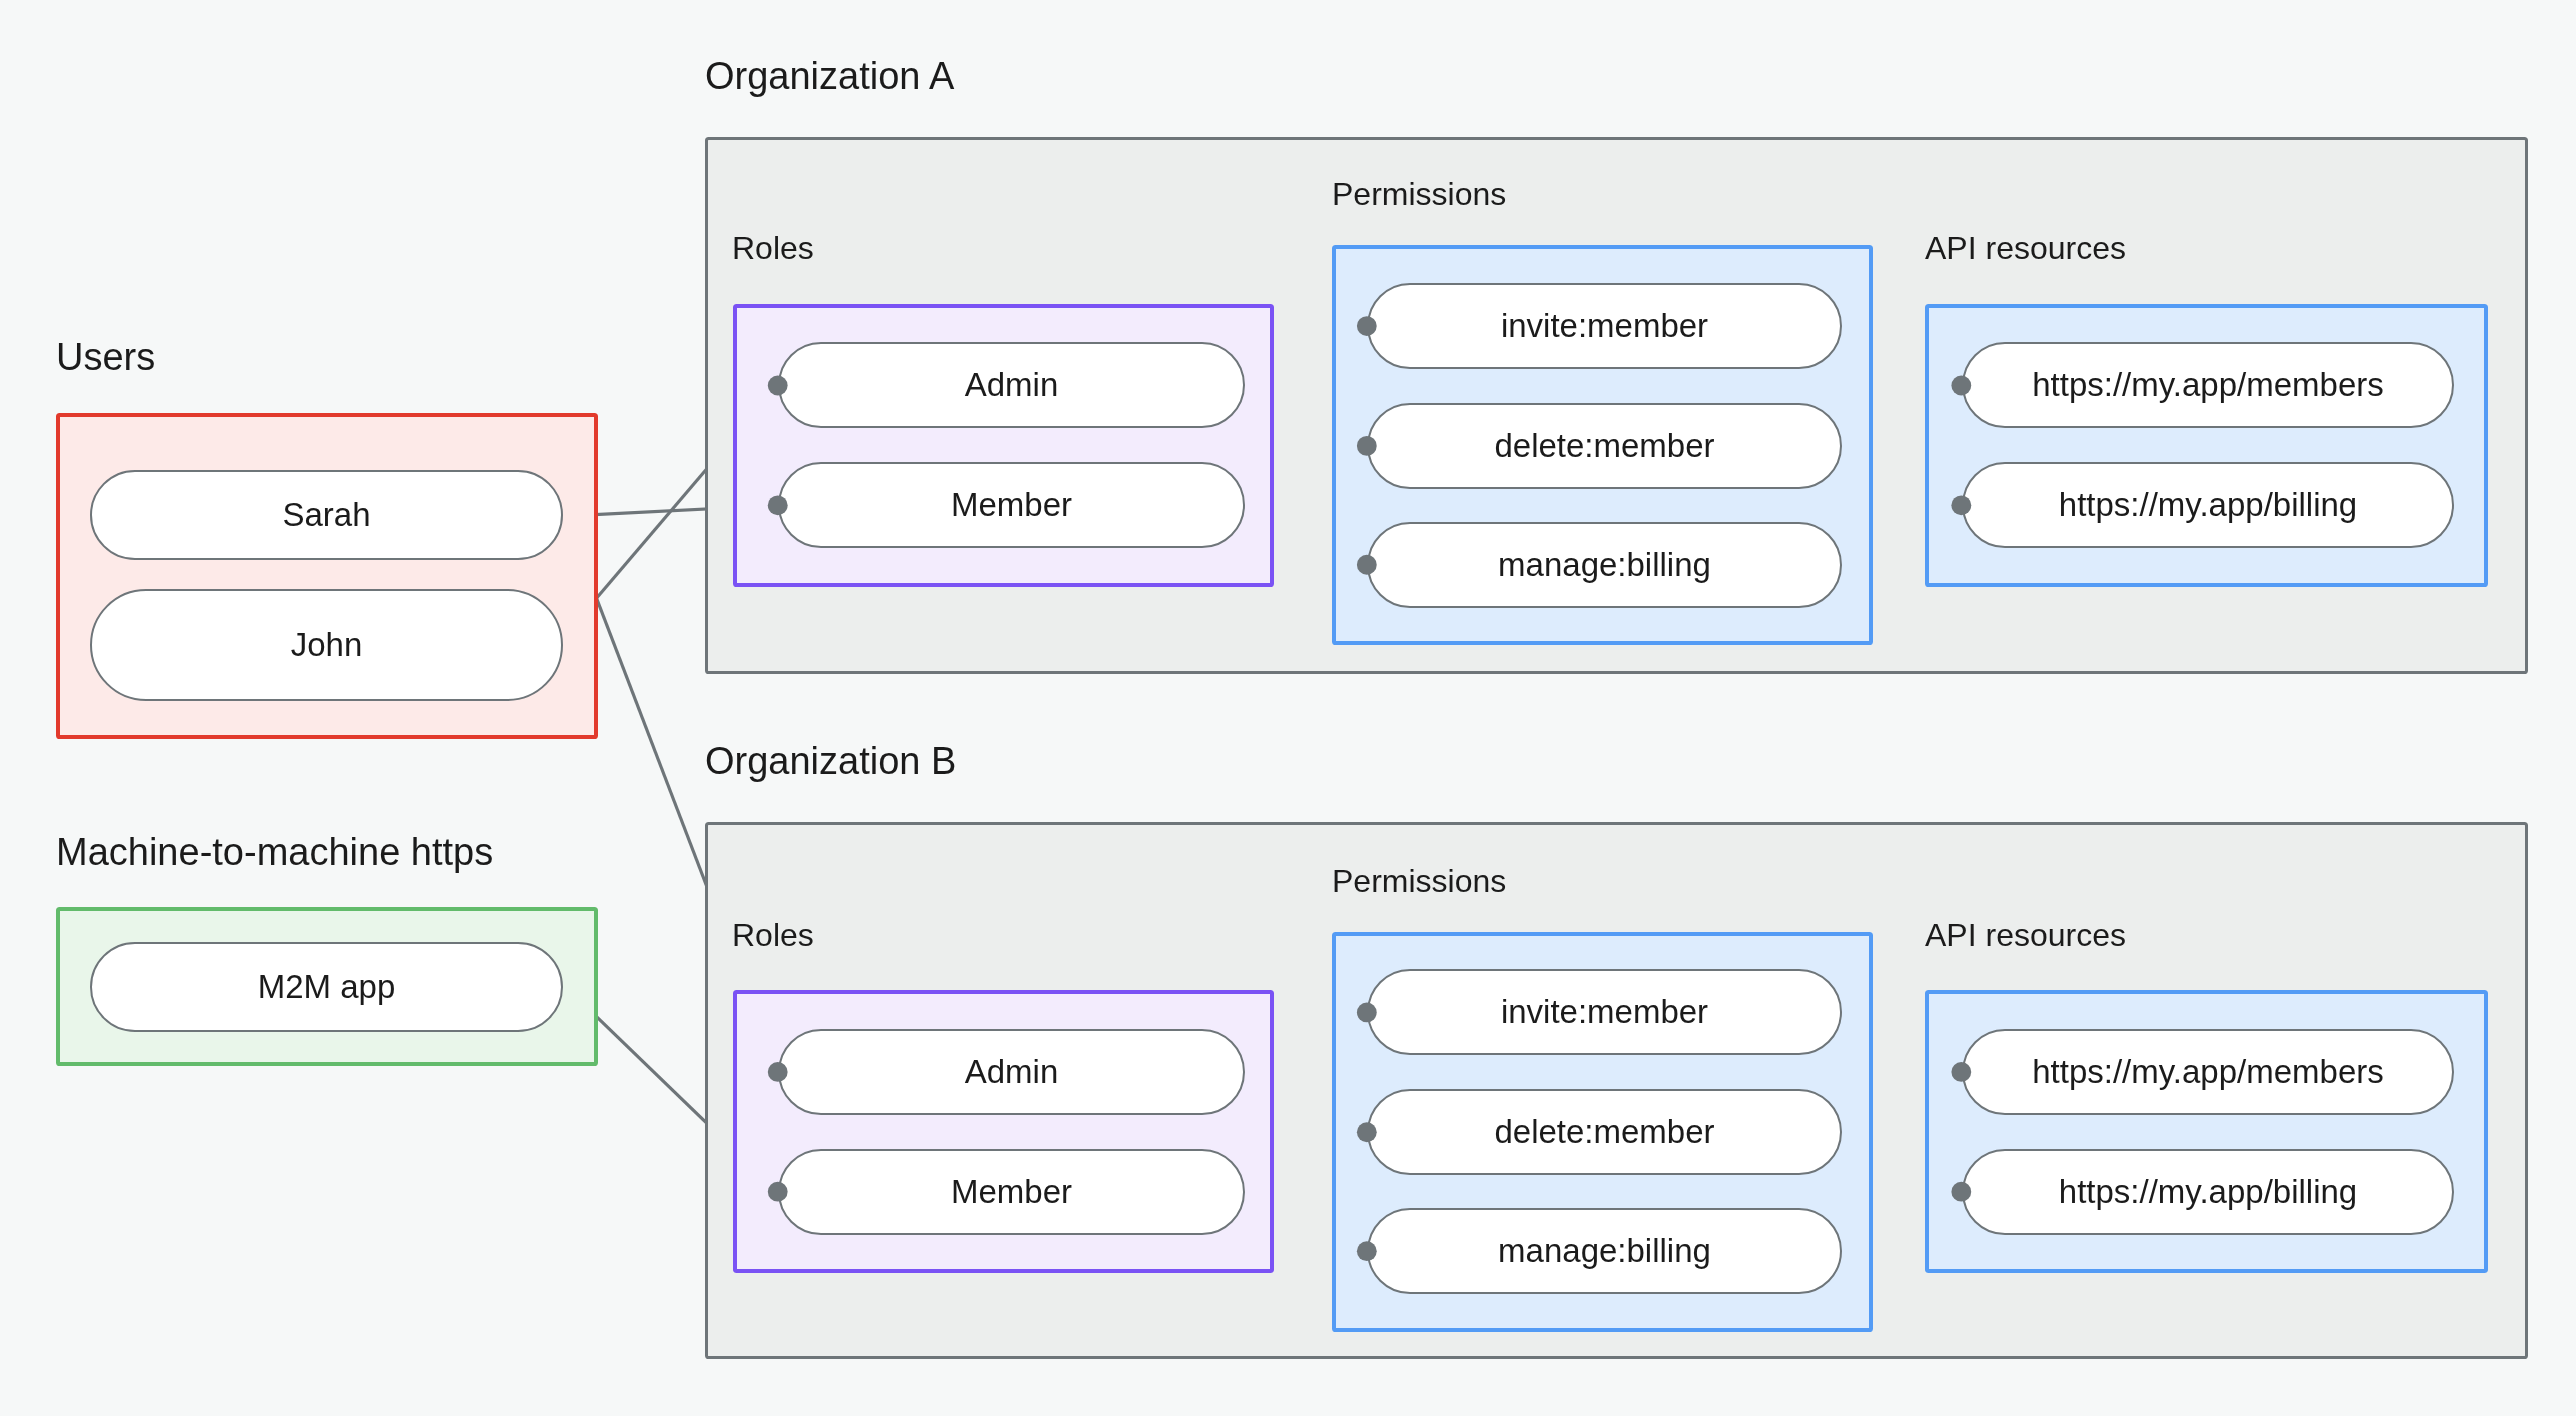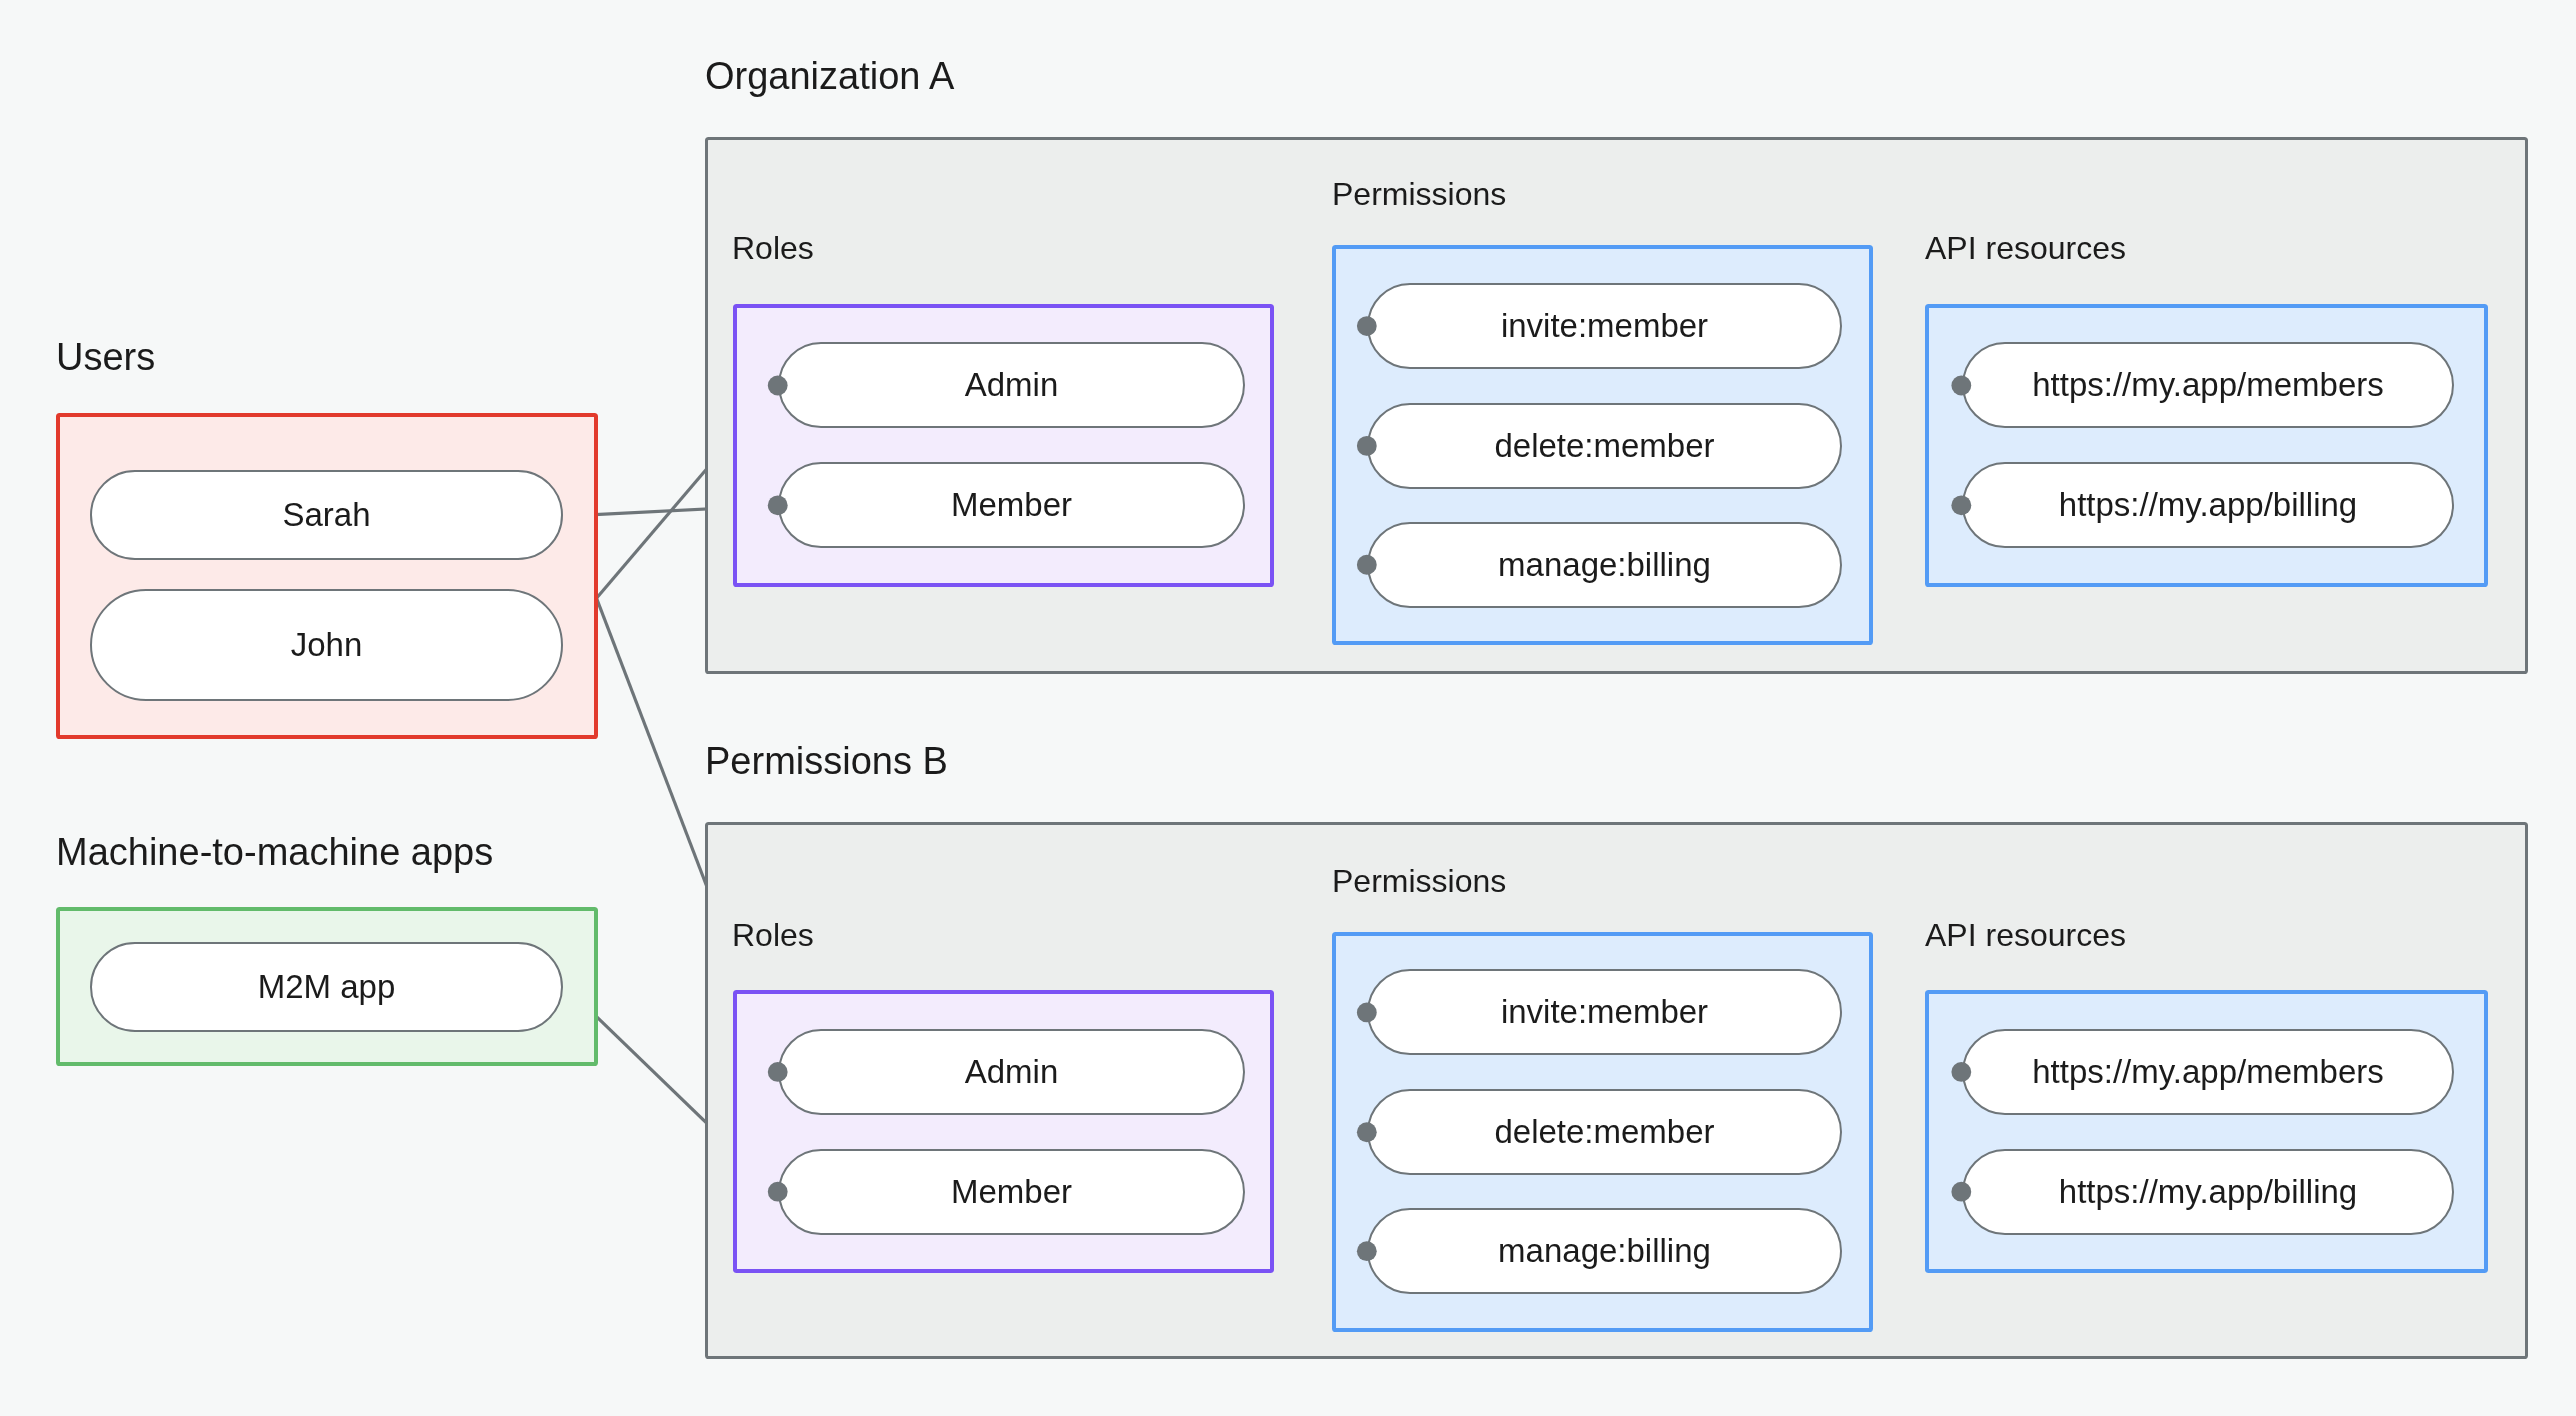--- a/index.html
+++ b/index.html
@@ -128,21 +128,21 @@
     <circle cx="1517" cy="1389" r="11"></circle>
     <circle cx="2177" cy="1190" r="11"></circle>
     <circle cx="2177" cy="1323" r="11"></circle>
   </svg>
 
   <div class="section-title" style="left:56px; top:338px;">Users</div>
   <div class="group-box users-box" style="left:56px; top:413px; width:542px; height:326px;"></div>
   <div class="pill" style="left:90px; top:470px; width:473px; height:90px;">Sarah</div>
   <div class="pill" style="left:90px; top:589px; width:473px; height:112px;">John</div>
 
-  <div class="section-title" style="left:56px; top:833px;">Machine-to-machine apps</div>
+  <div class="section-title" style="left:56px; top:833px;">Machine-to-machine https</div>
   <div class="group-box m2m-box" style="left:56px; top:907px; width:542px; height:159px;"></div>
   <div class="pill" style="left:90px; top:942px; width:473px; height:90px;">M2M app</div>
 
   <div class="section-title" style="left:705px; top:57px;">Organization A</div>
   <div class="group-box org-box" style="left:705px; top:137px; width:1823px; height:537px;"></div>
 
   <div class="section-title" style="left:732px; top:232px; font-size:32px;">Roles</div>
   <div class="group-box roles-box" style="left:733px; top:304px; width:541px; height:283px;"></div>
   <div class="pill" style="left:778px; top:342px; width:467px; height:86px;">Admin</div>
   <div class="pill" style="left:778px; top:462px; width:467px; height:86px;">Member</div>
@@ -151,21 +151,21 @@
   <div class="group-box blue-box" style="left:1332px; top:245px; width:541px; height:400px;"></div>
   <div class="pill" style="left:1367px; top:283px; width:475px; height:86px;">invite:member</div>
   <div class="pill" style="left:1367px; top:403px; width:475px; height:86px;">delete:member</div>
   <div class="pill" style="left:1367px; top:522px; width:475px; height:86px;">manage:billing</div>
 
   <div class="section-title" style="left:1925px; top:232px; font-size:32px;">API resources</div>
   <div class="group-box blue-box" style="left:1925px; top:304px; width:563px; height:283px;"></div>
   <div class="pill" style="left:1962px; top:342px; width:492px; height:86px;">https://my.app/members</div>
   <div class="pill" style="left:1962px; top:462px; width:492px; height:86px;">https://my.app/billing</div>
 
-  <div class="section-title" style="left:705px; top:742px;">Permissions B</div>
+  <div class="section-title" style="left:705px; top:742px;">Organization B</div>
   <div class="group-box org-box" style="left:705px; top:822px; width:1823px; height:537px;"></div>
 
   <div class="section-title" style="left:732px; top:919px; font-size:32px;">Roles</div>
   <div class="group-box roles-box" style="left:733px; top:990px; width:541px; height:283px;"></div>
   <div class="pill" style="left:778px; top:1029px; width:467px; height:86px;">Admin</div>
   <div class="pill" style="left:778px; top:1149px; width:467px; height:86px;">Member</div>
 
   <div class="section-title" style="left:1332px; top:865px; font-size:32px;">Permissions</div>
   <div class="group-box blue-box" style="left:1332px; top:932px; width:541px; height:400px;"></div>
   <div class="pill" style="left:1367px; top:969px; width:475px; height:86px;">invite:member</div>

